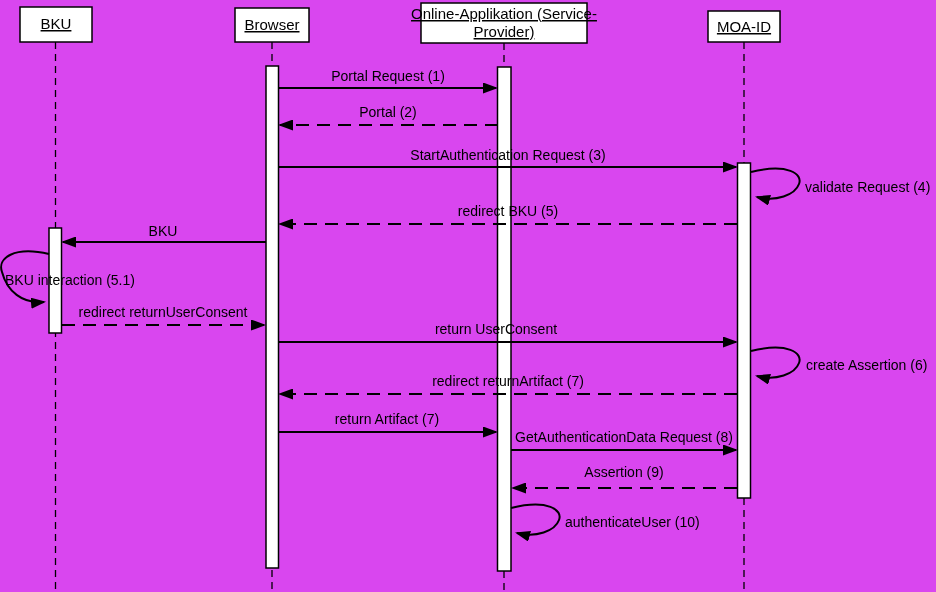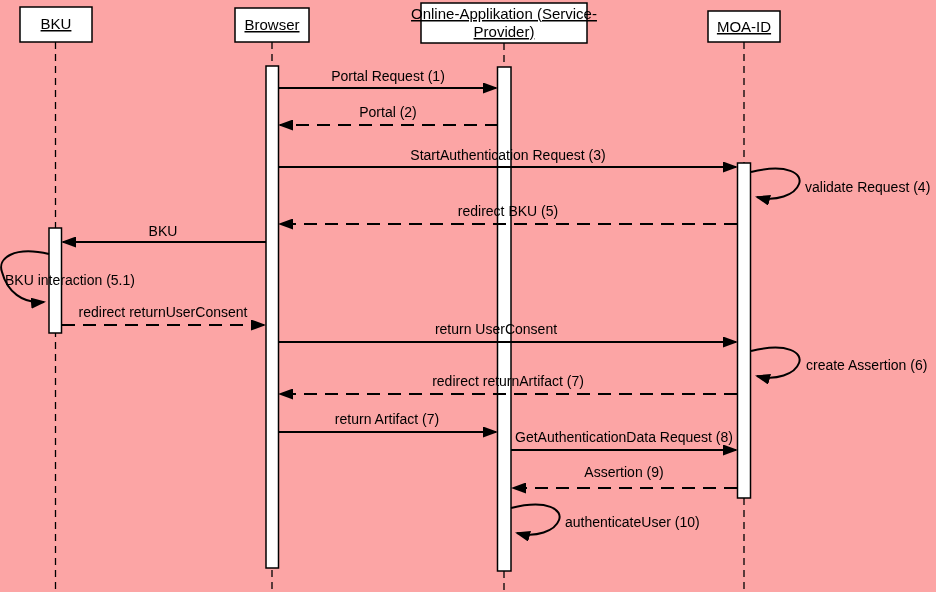--- a/index.html
+++ b/index.html
@@ -4,21 +4,21 @@
 <style>
   html, body {
     margin: 0;
     padding: 0;
     background: #ffffff;
   }
   .stage {
     position: relative;
     width: 936px;
     height: 592px;
-    background: #fca5a5;
+    background: #d946ef;
     overflow: hidden;
   }
   svg text {
     font-family: "Liberation Sans", sans-serif;
     fill: #000000;
   }
   .msg-label {
     font-size: 14px;
   }
   .actor-label {

